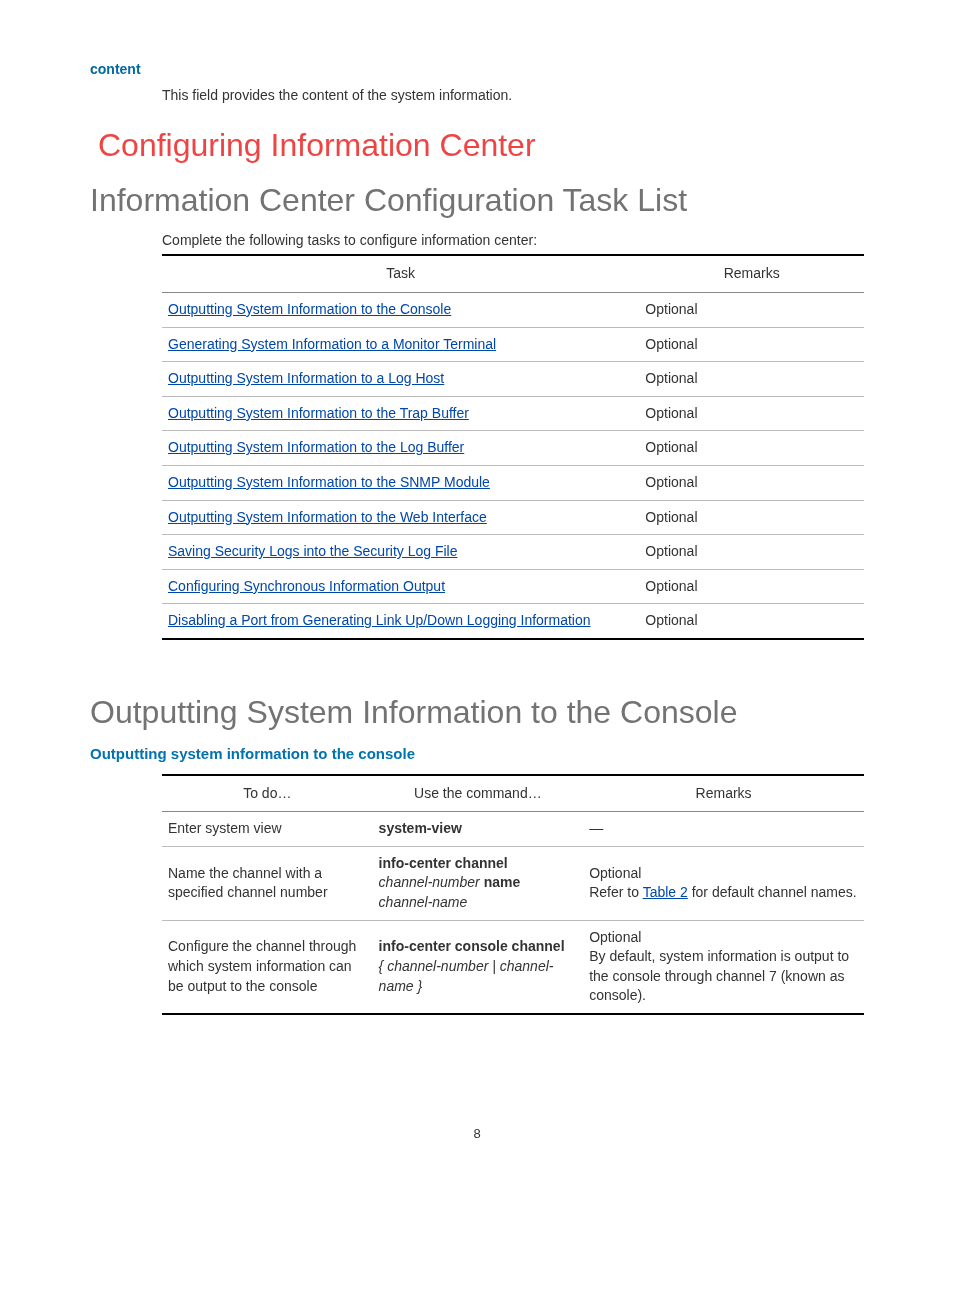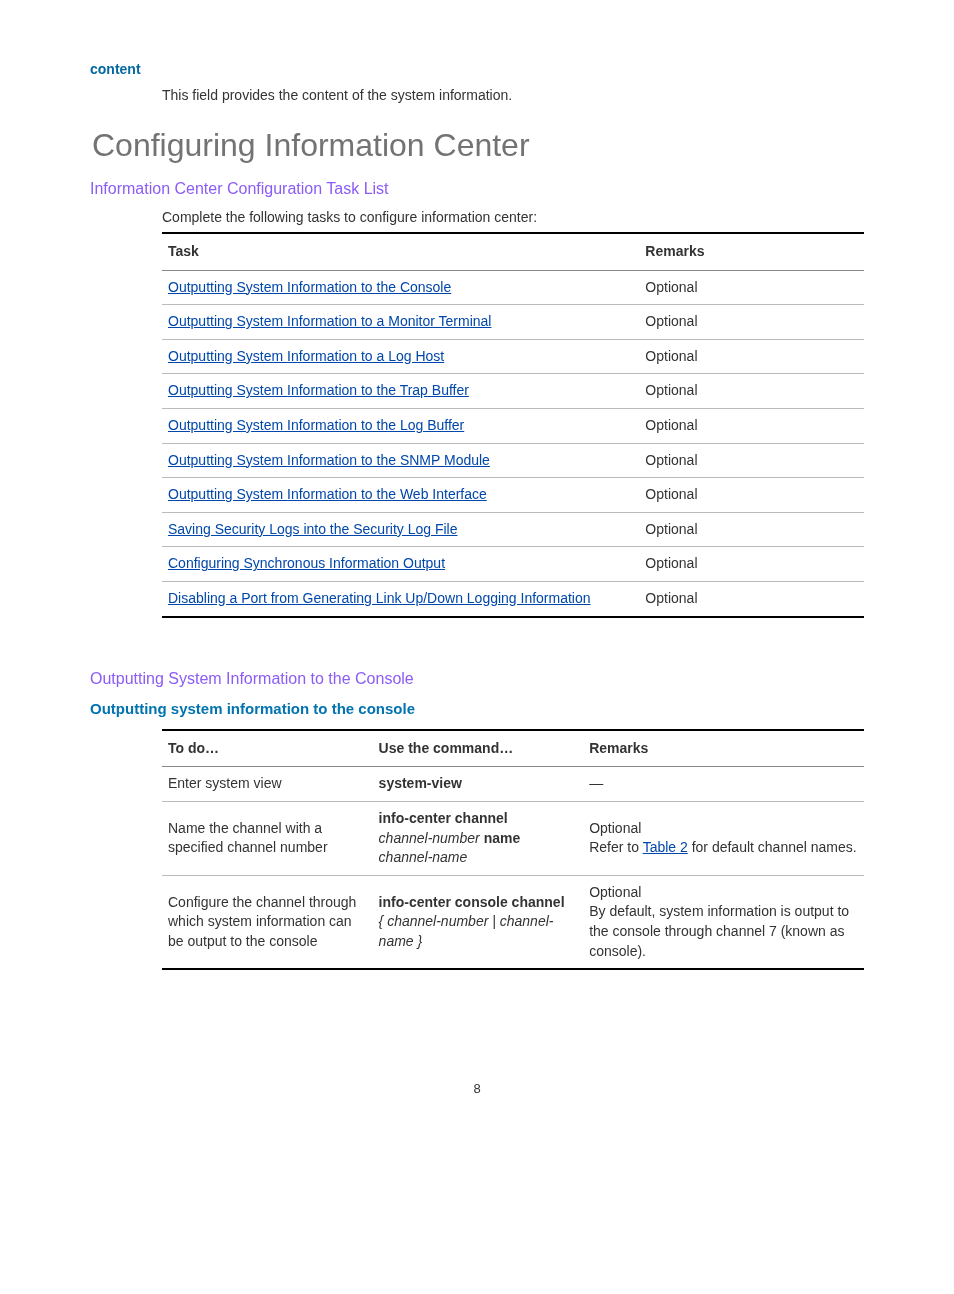--- a/index.html
+++ b/index.html
@@ -17,52 +17,52 @@
     font-weight: bold;
     font-size: 14px;
     margin-bottom: 6px;
   }
   .indent-text {
     margin-left: 72px;
     font-size: 14px;
     margin-bottom: 6px;
   }
   h1 {
+    color: #ef4444;
+    font-weight: normal;
+    font-size: 32px;
+    margin: 18px 0 10px 8px;
+  }
+  h2 {
     color: #737373;
     font-weight: normal;
     font-size: 32px;
-    margin: 18px 0 10px 2px;
-  }
-  h2 {
-    color: #8b5cf6;
-    font-weight: normal;
-    font-size: 16px;
     margin: 10px 0 8px 0;
   }
   h3 {
     color: #0073b0;
     font-weight: bold;
     font-size: 15px;
     margin: 6px 0 10px 0;
   }
   .intro {
     margin-left: 72px;
     font-size: 14px;
     margin-bottom: 4px;
   }
   table {
     margin-left: 72px;
     border-collapse: collapse;
     width: calc(100% - 72px);
     font-size: 14px;
   }
   .task-table th, .cmd-table th {
-    text-align: left;
+    text-align: center;
     padding: 8px 6px;
-    font-weight: bold;
+    font-weight: normal;
     border-top: 2px solid #000;
     border-bottom: 1px solid #888;
     margin-left: 40px;
   }
   .task-table td, .cmd-table td {
     padding: 7px 6px;
     border-bottom: 1px solid #bbb;
     vertical-align: middle;
   }
   .task-table tbody tr:last-child td,
@@ -103,21 +103,21 @@
       <th class="col-task">Task</th>
       <th class="col-remarks">Remarks</th>
     </tr>
   </thead>
   <tbody id="task-body">
       <tr>
         <td><a class="link" href="#">Outputting System Information to the Console</a></td>
         <td>Optional</td>
       </tr>
       <tr>
-        <td><a class="link" href="#">Outputting System Information to a Monitor Terminal</a></td>
+        <td><a class="link" href="#">Generating System Information to a Monitor Terminal</a></td>
         <td>Optional</td>
       </tr>
       <tr>
         <td><a class="link" href="#">Outputting System Information to a Log Host</a></td>
         <td>Optional</td>
       </tr>
       <tr>
         <td><a class="link" href="#">Outputting System Information to the Trap Buffer</a></td>
         <td>Optional</td>
       </tr>

